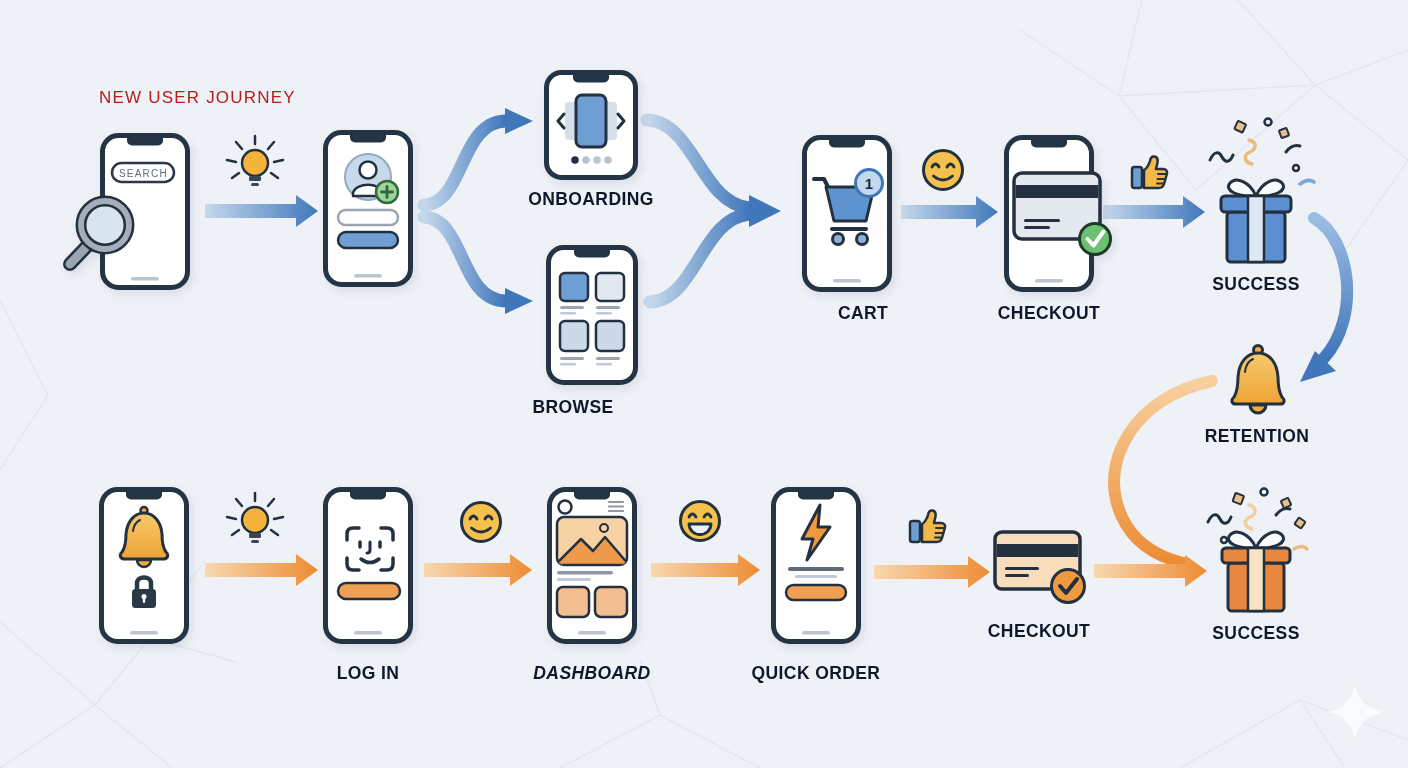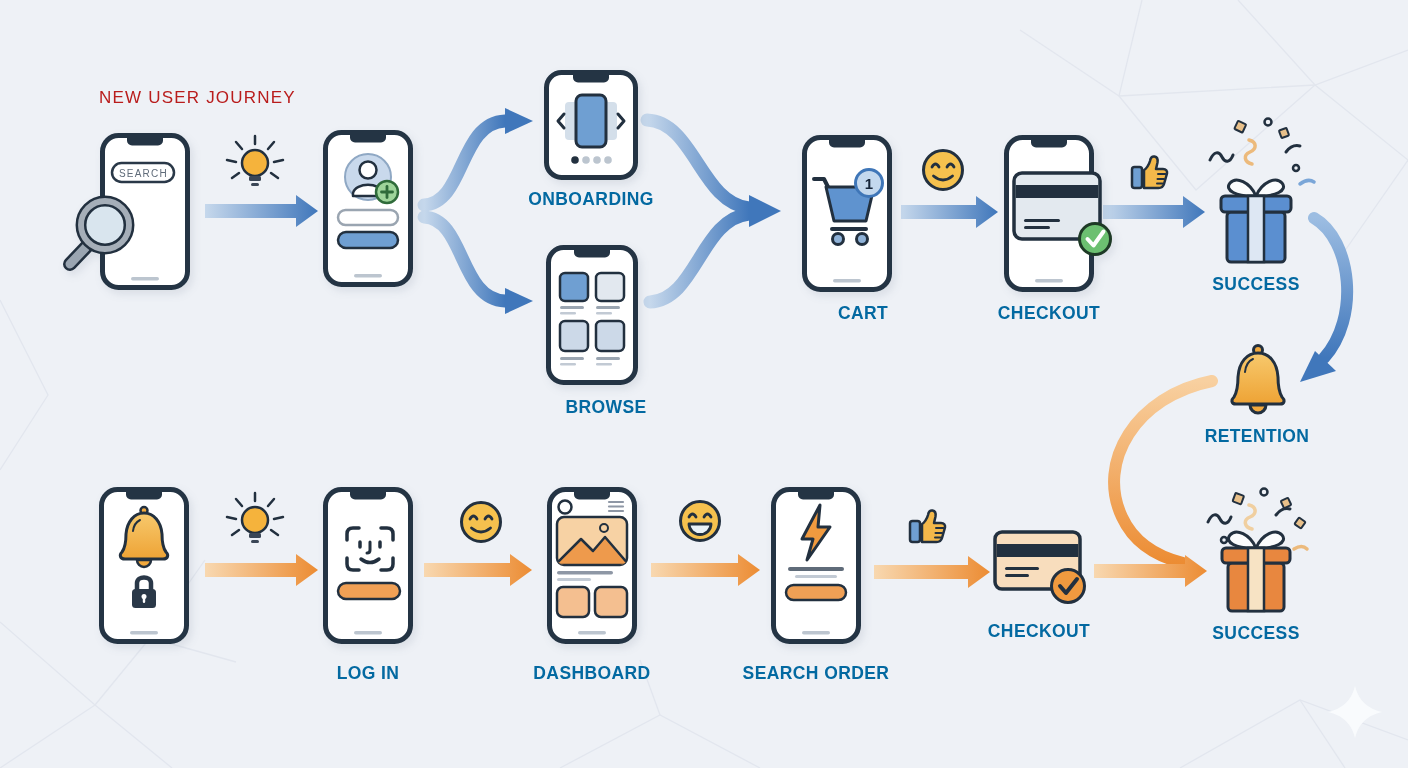--- a/index.html
+++ b/index.html
@@ -6,21 +6,21 @@
   body{font-family:"Liberation Sans", sans-serif;}
   .stage{position:relative;width:1408px;height:768px;background:#eef1f6;overflow:hidden;}
   svg{position:absolute;left:0;top:0;}
   .mesh path{stroke:#e2e6ee;stroke-width:1.3;fill:none;}
   .pf{fill:#ffffff;stroke:#243444;stroke-width:5;}
   .notch{fill:#243444;}
   .home{fill:#bcc5cf;}
   .phone{filter:drop-shadow(3px 4px 4px rgba(40,60,90,.10));}
   .ol{stroke:#22303f;stroke-linecap:round;stroke-linejoin:round;fill:none;}
   .jtitle{position:absolute;font-size:17px;font-weight:400;letter-spacing:1.2px;color:#b91c1c;white-space:nowrap;}
-  .label{position:absolute;width:220px;text-align:center;font-size:17.5px;font-weight:700;letter-spacing:.4px;color:#0369a1;white-space:nowrap;}
+  .label{position:absolute;width:220px;text-align:center;font-size:17.5px;font-weight:700;letter-spacing:.4px;color:#0f172a;white-space:nowrap;}
   text{font-family:"Liberation Sans", sans-serif;}
 </style>
 </head>
 <body>
 
 <div class="stage">
 
 <svg width="1408" height="768" viewBox="0 0 1408 768">
   <defs>
     <linearGradient id="gb" x1="0" y1="0" x2="1" y2="0">
@@ -386,25 +386,25 @@
       <rect x="1228" y="563" width="56" height="48" rx="4" fill="#e8873f" stroke="#22303f" stroke-width="3"></rect>
       <rect x="1222" y="548" width="68" height="15" rx="4" fill="#e8873f" stroke="#22303f" stroke-width="3"></rect>
       <rect x="1248" y="548" width="16" height="63" fill="#f7e3c4" stroke="#22303f" stroke-width="2.5"></rect>
     </g>
   </g>
 </svg>
 
 <div class="jtitle" style="left:99px;top:88px;">NEW USER JOURNEY</div>
 
 <div class="label" style="left:481px;top:189px;">ONBOARDING</div>
-<div class="label" style="left:496px;top:397px;">BROWSE</div>
+<div class="label" style="left:463px;top:397px;">BROWSE</div>
 <div class="label" style="left:753px;top:303px;">CART</div>
 <div class="label" style="left:939px;top:303px;">CHECKOUT</div>
 <div class="label" style="left:1146px;top:274px;">SUCCESS</div>
 <div class="label" style="left:1147px;top:426px;">RETENTION</div>
 
 <div class="label" style="left:258px;top:663px;">LOG IN</div>
-<div class="label" style="left:482px;top:663px;">DASHBOARD</div>
-<div class="label" style="left:706px;top:663px;">SEARCH ORDER</div>
+<div class="label" style="left:482px;top:663px;font-style:italic;">DASHBOARD</div>
+<div class="label" style="left:706px;top:663px;">QUICK ORDER</div>
 <div class="label" style="left:929px;top:621px;">CHECKOUT</div>
 <div class="label" style="left:1146px;top:623px;">SUCCESS</div>
 
 </div>
 
 </body></html>

